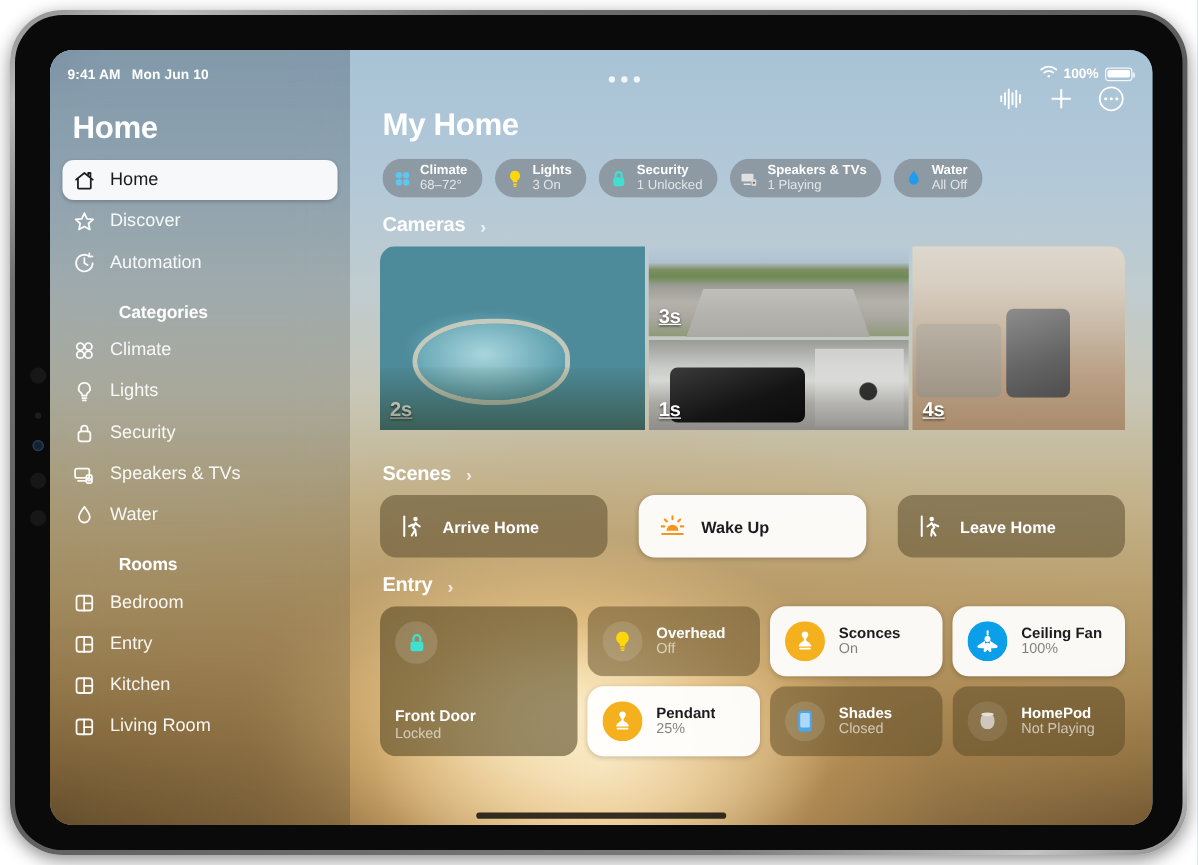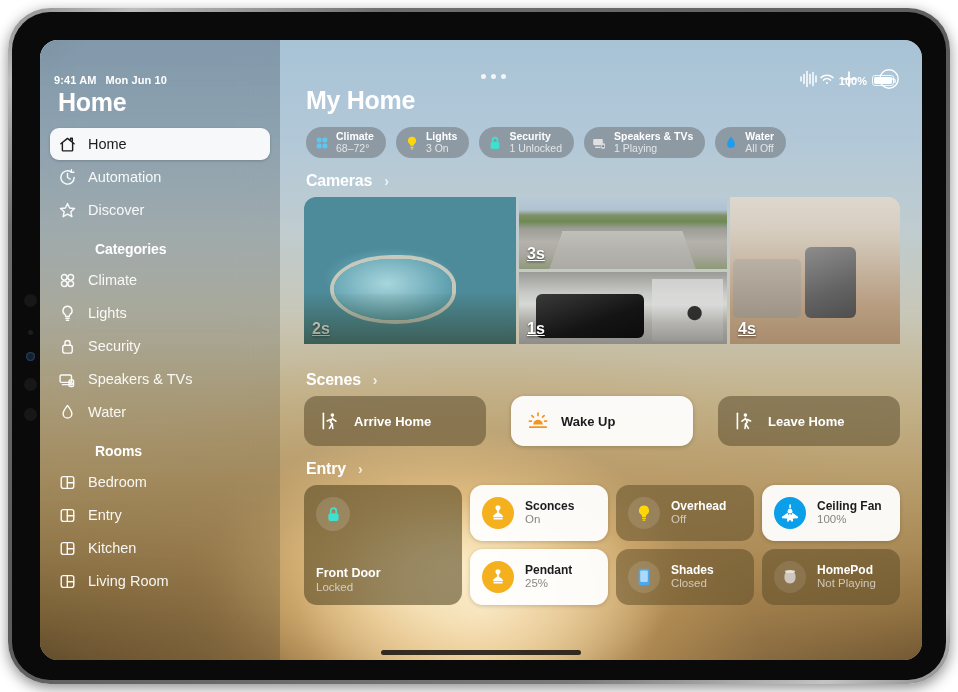--- a/index.html
+++ b/index.html
@@ -58,25 +58,24 @@
         #8e6f3f 92%,
         #6d5430 100%);
   }
   #wallpaper::after {
     content:""; position:absolute; inset:0;
     background: radial-gradient(ellipse 260px 160px at 50% 92%, rgba(255,248,225,.6), rgba(255,240,200,0) 70%);
   }
 
   
   #statusbar {
-    position: absolute; top: 0; left: 0; right: 12px; height: 26px;
-    display: flex; align-items: flex-start;
+    position: absolute; top: 0; left: 0; right: 0; height: 26px;
+    display: flex; align-items: flex-end;
     font-size: 11px; color: #ffffff; font-weight: bold;
     z-index: 40;
-    margin-top: 34px;
   }
   #sb-left { padding-left: 14px; display: flex; gap: 9px; letter-spacing: .1px; }
   #sb-center { flex: 1; display: flex; justify-content: center; align-items: center; }
   #multitask-dots { display: flex; gap: 5px; }
   #multitask-dots i { width: 5px; height: 5px; border-radius: 50%; background: rgba(255,255,255,.85); display:block; }
   #sb-right { padding-right: 16px; display: flex; align-items: center; gap: 5px; }
   .battery {
     width: 22px; height: 11px; border: 1.4px solid rgba(255,255,255,.85);
     border-radius: 3px; position: relative; padding: 1.2px;
   }
@@ -335,34 +334,34 @@
                   <path d="M3 9.2 10 3.6l7 5.6"></path>
                   <path d="M4.6 8.6V16a.7.7 0 0 0 .7.7h9.4a.7.7 0 0 0 .7-.7V8.6"></path>
                   <path d="M13.2 5.2V3.5h1.9v3.2"></path>
                 </svg>
             </span>
             <span>Home</span>
           </div>
           <div class="side-item">
             <span class="si-ico">
               <svg viewBox="0 0 20 20">
+                  <path d="M10 2.6 12.2 7.4l5.2.5-3.9 3.5 1.1 5.1L10 13.9l-4.6 2.6 1.1-5.1L2.6 7.9l5.2-.5z"></path>
+                </svg>
+            </span>
+            <span>Discover</span>
+          </div>
+          <div class="side-item">
+            <span class="si-ico">
+              <svg viewBox="0 0 20 20">
                   <path d="M17 10a7 7 0 1 1-3.2-5.9"></path>
                   <path d="M14.2 1.8 14 4.6l2.8-.2"></path>
                   <path d="M10 5.8V10l2.9 1.7"></path>
                 </svg>
             </span>
             <span>Automation</span>
-          </div>
-          <div class="side-item">
-            <span class="si-ico">
-              <svg viewBox="0 0 20 20">
-                  <path d="M10 2.6 12.2 7.4l5.2.5-3.9 3.5 1.1 5.1L10 13.9l-4.6 2.6 1.1-5.1L2.6 7.9l5.2-.5z"></path>
-                </svg>
-            </span>
-            <span>Discover</span>
           </div>
 
           <div class="side-group-title">Categories</div>
 
           <div class="side-item">
             <span class="si-ico">
               <svg viewBox="0 0 20 20">
                   <circle cx="6.6" cy="6.6" r="3"></circle>
                   <circle cx="13.4" cy="6.6" r="3"></circle>
                   <circle cx="6.6" cy="13.4" r="3"></circle>
@@ -632,46 +631,46 @@
                     <rect x="4.6" y="8.6" width="10.8" height="8.2" rx="2.3" fill="#40e0d0" stroke="none"></rect>
                     <path d="M7.1 8.6V6.2a2.9 2.9 0 0 1 5.8 0v2.4"></path>
                   </svg>
                 </span>
                 <span class="tile-txt">
                   <div class="tile-name">Front Door</div>
                   <div class="tile-sub">Locked</div>
                 </span>
               </div>
 
-              <div class="tile on">
-                <span class="tile-ico">
-                  <svg viewBox="0 0 32 32">
-                    <circle cx="16" cy="16" r="16" fill="#f5b01e"></circle>
-                    <path d="M16 8.2c-1.5 0-2.6 1-2.6 2.3 0 1 .5 1.8 1.1 2.6.5.6.7 1.1.7 1.7 0 .7-.5 1.1-1.3 1.6-1.4.8-3 2-3 3.8h10.2c0-1.8-1.6-3-3-3.8-.8-.5-1.3-.9-1.3-1.6 0-.6.2-1.1.7-1.7.6-.8 1.1-1.6 1.1-2.6 0-1.3-1.1-2.3-2.6-2.3z" fill="#fff"></path>
-                    <rect x="11.3" y="21.1" width="9.4" height="1.5" rx=".75" fill="#fff"></rect>
-                  </svg>
-                </span>
-                <span class="tile-txt">
-                  <div class="tile-name">Sconces</div>
-                  <div class="tile-sub">On</div>
-                </span>
-              </div>
-
               <div class="tile">
                 <span class="tile-ico">
                   <svg viewBox="0 0 32 32">
                     <circle cx="16" cy="16" r="16" fill="rgba(255,255,255,.12)"></circle>
                     <path d="M16 8.4a5 5 0 0 0-2.9 9.1c.5.4.9 1 .9 1.7v.7h4v-.7c0-.7.4-1.3.9-1.7A5 5 0 0 0 16 8.4z" fill="#ffd60a"></path>
                     <rect x="14.1" y="20.7" width="3.8" height="1.3" rx=".6" fill="#ffd60a"></rect>
                     <rect x="14.5" y="22.5" width="3" height="1.3" rx=".6" fill="#ffd60a"></rect>
                   </svg>
                 </span>
                 <span class="tile-txt">
                   <div class="tile-name">Overhead</div>
                   <div class="tile-sub">Off</div>
+                </span>
+              </div>
+
+              <div class="tile on">
+                <span class="tile-ico">
+                  <svg viewBox="0 0 32 32">
+                    <circle cx="16" cy="16" r="16" fill="#f5b01e"></circle>
+                    <path d="M16 8.2c-1.5 0-2.6 1-2.6 2.3 0 1 .5 1.8 1.1 2.6.5.6.7 1.1.7 1.7 0 .7-.5 1.1-1.3 1.6-1.4.8-3 2-3 3.8h10.2c0-1.8-1.6-3-3-3.8-.8-.5-1.3-.9-1.3-1.6 0-.6.2-1.1.7-1.7.6-.8 1.1-1.6 1.1-2.6 0-1.3-1.1-2.3-2.6-2.3z" fill="#fff"></path>
+                    <rect x="11.3" y="21.1" width="9.4" height="1.5" rx=".75" fill="#fff"></rect>
+                  </svg>
+                </span>
+                <span class="tile-txt">
+                  <div class="tile-name">Sconces</div>
+                  <div class="tile-sub">On</div>
                 </span>
               </div>
 
               <div class="tile on">
                 <span class="tile-ico">
                   <svg viewBox="0 0 32 32">
                     <circle cx="16" cy="16" r="16" fill="#0a9fe8"></circle>
                     <rect x="15.3" y="7.2" width="1.6" height="4.4" rx=".8" fill="#fff"></rect>
                     <circle cx="16" cy="14.2" r="2.4" fill="#fff"></circle>
                     <path d="M14 15.6 8.3 19.4c-.8.5-.4 1.8.6 1.9l5.5.4z" fill="#fff"></path>

